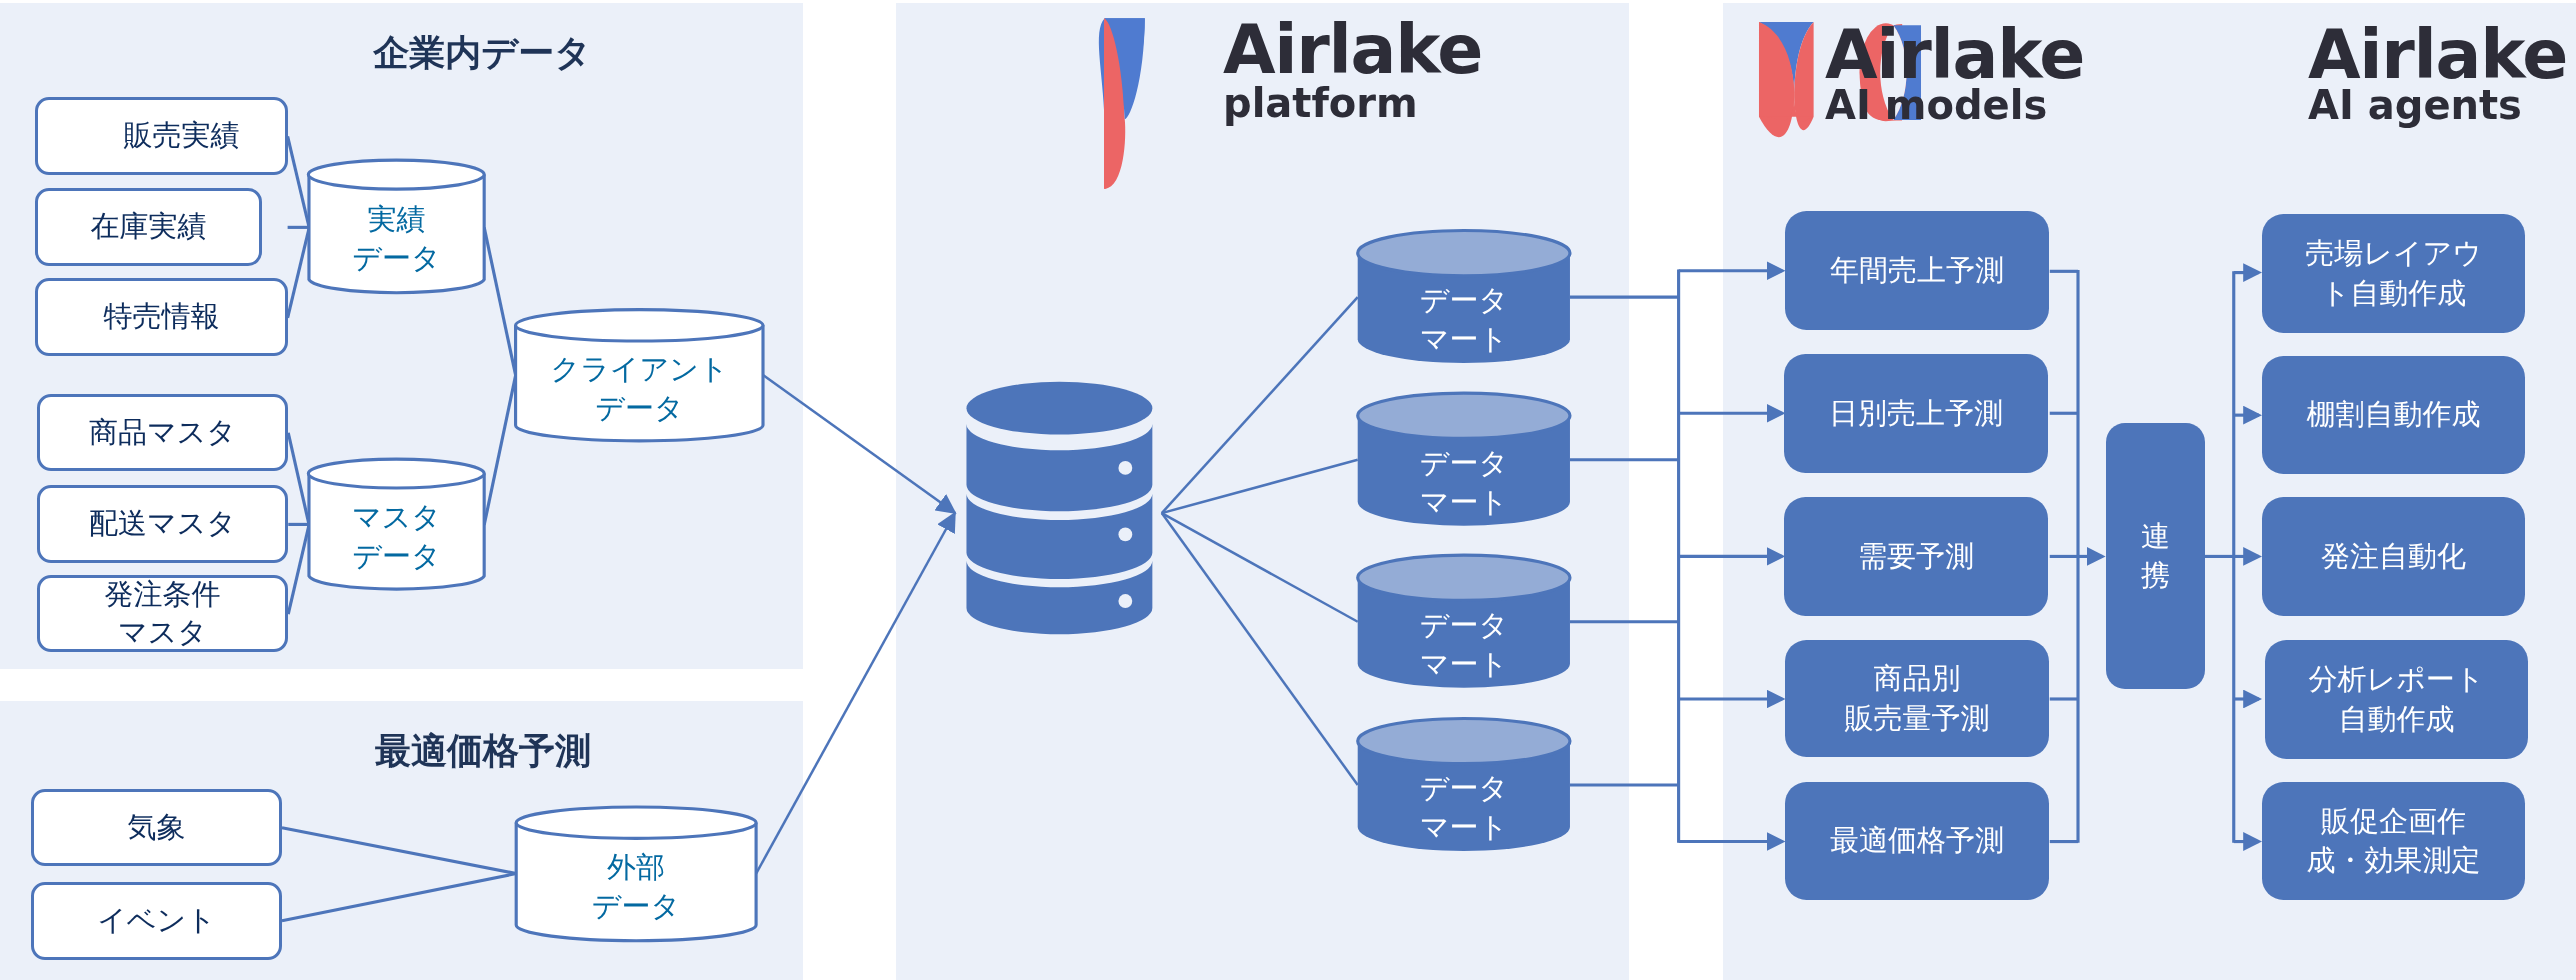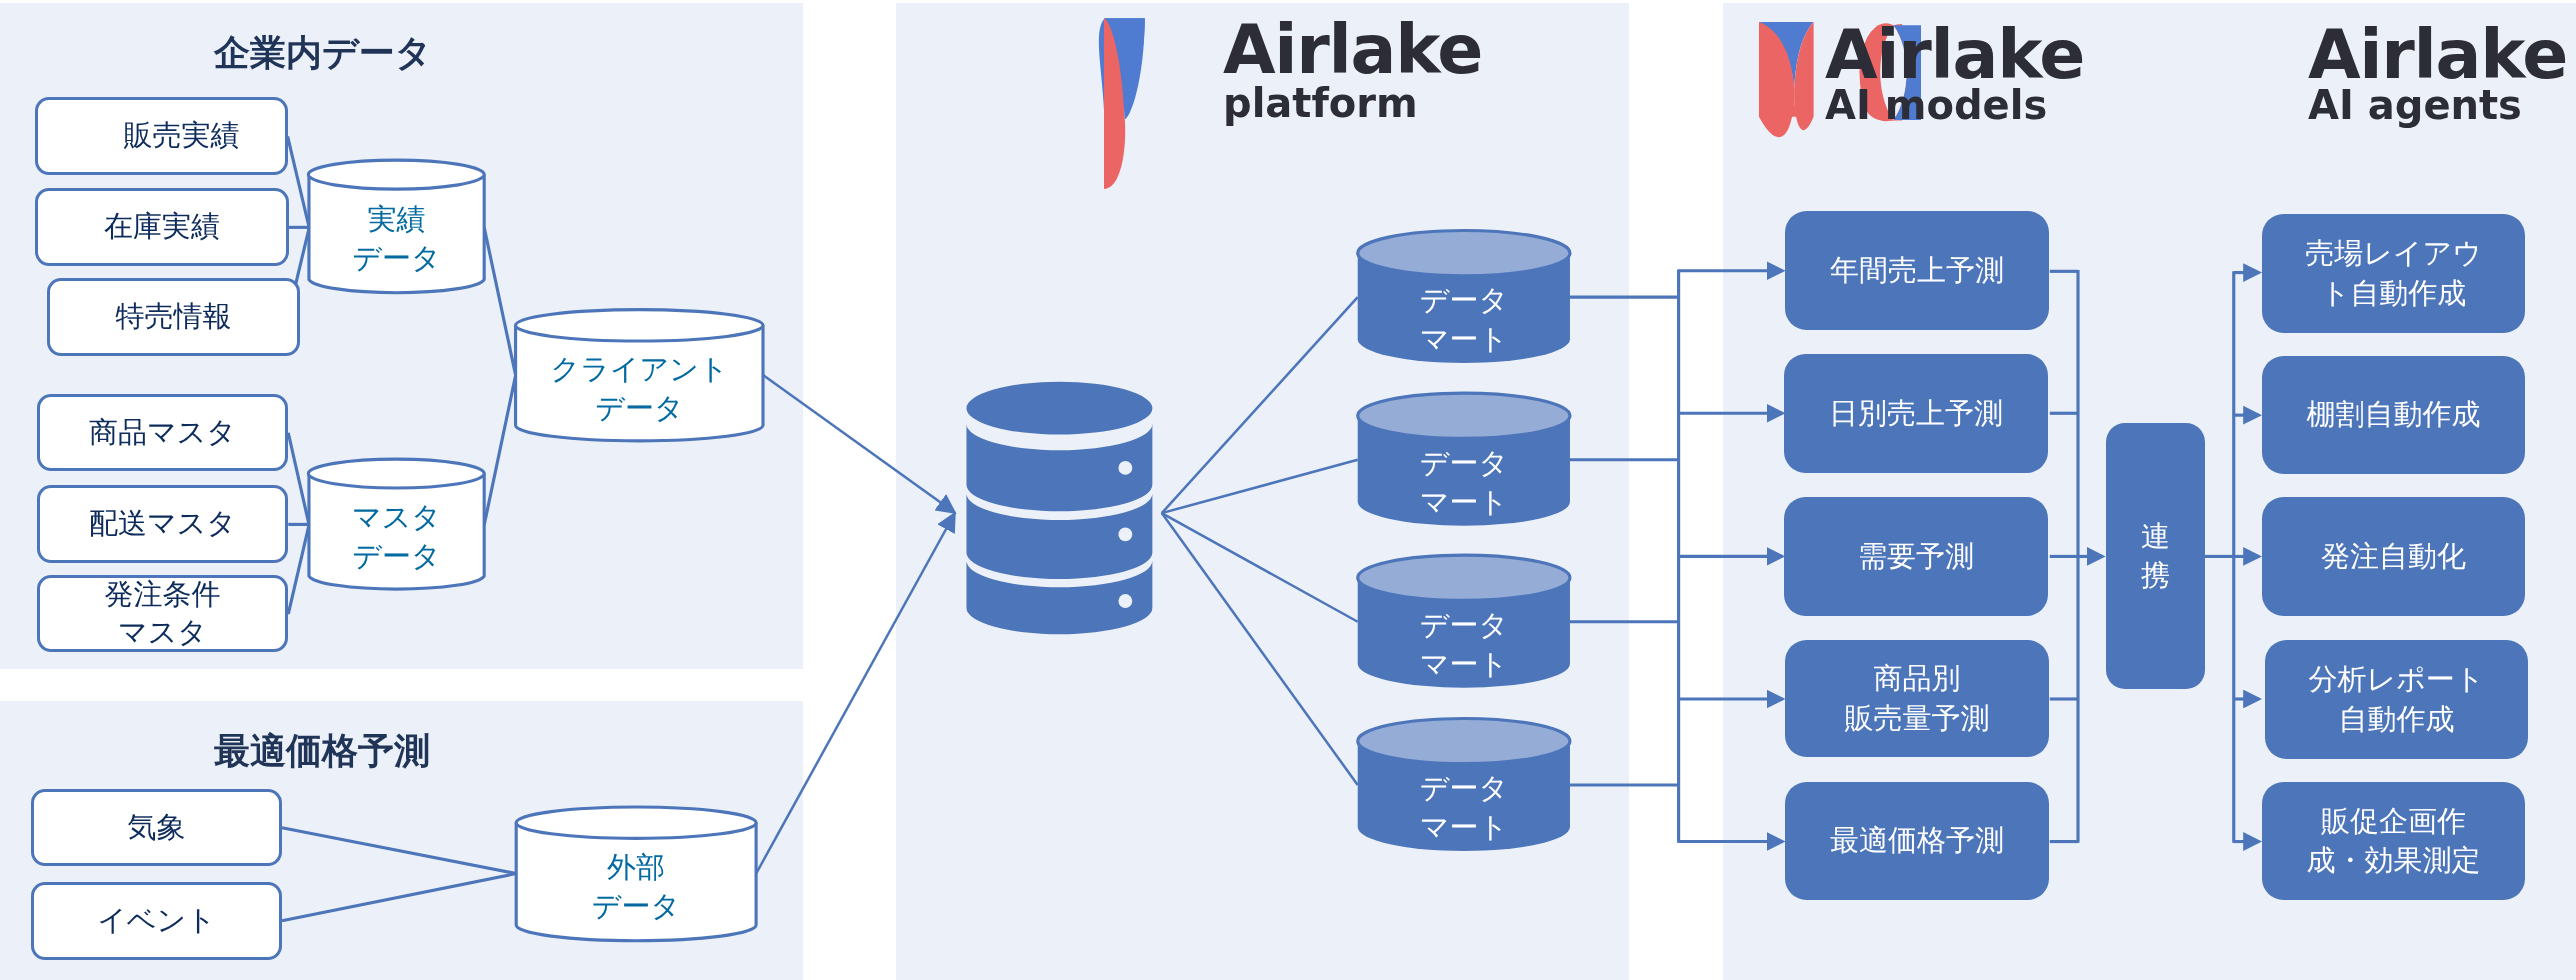--- a/index.html
+++ b/index.html
@@ -1,20 +1,20 @@
 <!DOCTYPE html>
 <html style="font-size:10px"><head>
 <meta charset="utf-8">
 <style>
   html, body { margin: 0; padding: 0; background: #ffffff; }
   body { width: 2576px; height: 981px; position: relative; overflow: hidden;
          font-family: "DejaVu Sans", "Liberation Sans", sans-serif; }
   .panel { position: absolute; background: #ebf0f9; }
   .panel-title { position: absolute; font-weight: bold; font-size: 36px; color: #1f3457;
-                 text-align: left; white-space: nowrap; }
+                 text-align: right; white-space: nowrap; }
   .srcbox { position: absolute; box-sizing: border-box; background: #ffffff;
             border: 3.1px solid #4d75ba; border-radius: 14px; color: #0d2c5c;
             display: flex; align-items: center; justify-content: center;
             text-align: center; font-size: 29px; line-height: 1.3; white-space: pre-line; }
   .cyl-label { position: absolute; display: flex; align-items: center; justify-content: center;
                text-align: center; white-space: pre-line; line-height: 1.35; }
   .cyl-label.dark { color: #0369a1; font-size: 29px; }
   .cyl-label.light { color: #ffffff; font-size: 29px; }
   .bluebox { position: absolute; box-sizing: border-box; background: #4d75ba;
              border-radius: 21.4px; color: #ffffff; display: flex; align-items: center;
@@ -173,22 +173,22 @@
 </svg>
 
 <div class="logo-name" style="left:1223px;top:16.3px;">Airlake</div>
 <div class="logo-sub" style="left:1223px;top:83px;">platform</div>
 <div class="logo-name" style="left:1825px;top:21.4px;">Airlake</div>
 <div class="logo-sub" style="left:1825px;top:85px;">AI models</div>
 <div class="logo-name" style="left:2308px;top:21.4px;">Airlake</div>
 <div class="logo-sub" style="left:2308px;top:85px;">AI agents</div>
 
 <div class="srcbox" style="left:35px;top:97px;width:253px;height:78px;padding-left:40px;">販売実績</div>
-<div class="srcbox" style="left:35px;top:188px;width:254px;height:78px;text-align:center;">在庫実績</div>
-<div class="srcbox" style="left:35px;top:278px;width:253px;height:78px;margin-left:12px;">特売情報</div>
+<div class="srcbox" style="left:35px;top:188px;width:227px;height:78px;text-align:center;">在庫実績</div>
+<div class="srcbox" style="left:35px;top:278px;width:253px;height:78px;">特売情報</div>
 <div class="srcbox" style="left:37px;top:394px;width:251px;height:77px;">商品マスタ</div>
 <div class="srcbox" style="left:37px;top:485px;width:251px;height:78px;">配送マスタ</div>
 <div class="srcbox" style="left:37px;top:575px;width:251px;height:77px;">発注条件
 マスタ</div>
 
 <div class="srcbox" style="left:31px;top:789px;width:251px;height:77px;">気象</div>
 <div class="srcbox" style="left:31px;top:882px;width:251px;height:78px;">イベント</div>
 
 <div class="cyl-label dark" style="left:309px;top:192px;width:175px;height:94px;">実績
 データ</div>

